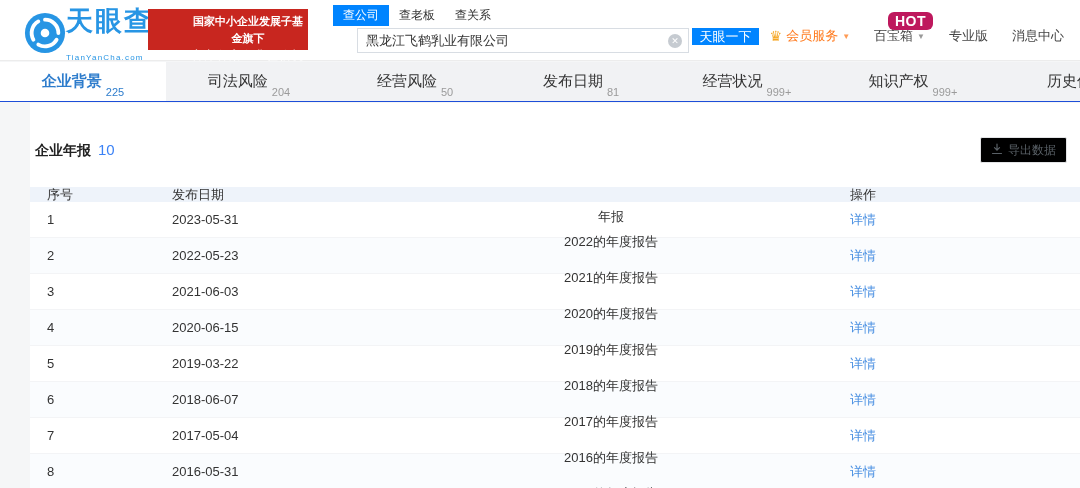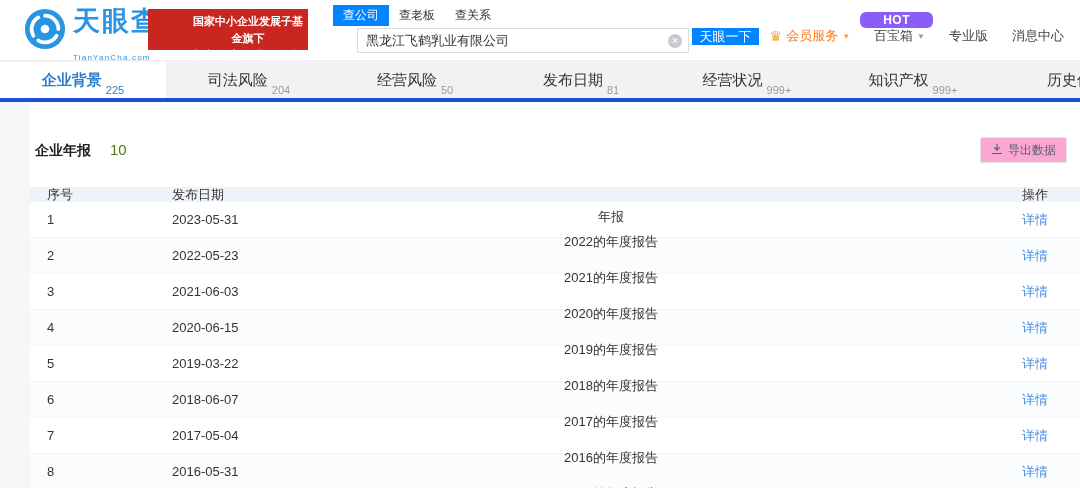--- a/index.html
+++ b/index.html
@@ -5,21 +5,21 @@
   * { box-sizing: border-box; margin: 0; padding: 0; }
   html,body { width:1080px; height:488px; overflow:hidden; }
   body {
     position:relative;
     background:#f5f6f7;
     font-family:"Liberation Sans", sans-serif;
     color:#333;
   }
   
   .header { position:absolute; top:0; left:0; width:1080px; height:61px; background:#fff; border-bottom:1px solid #ececec; }
-  .logo { position:absolute; left:24px; top:8px; display:flex; align-items:flex-start; gap:7px; }
+  .logo { position:absolute; left:24px; top:8px; display:flex; align-items:center; }
   .logo-text-wrap { display:flex; flex-direction:column; line-height:1; }
   .logo-name { font-size:27px; font-weight:bold; color:#2795e4; letter-spacing:2px; }
   .logo-domain { font-size:8px; color:#2795e4; letter-spacing:1.2px; margin-top:19px; }
   .cert-badge { position:absolute; left:148px; top:9px; width:160px; height:41px; background:#c8261f; color:#fff;
     font-size:11px; font-weight:bold; text-align:center; padding-top:4px; line-height:17px;padding-left:40px; }
   .cert-line2 { letter-spacing:1.5px; }
   
   .search { position:absolute; left:333px; top:5px; }
   .search-tabs { display:flex; font-size:12px; }
   .search-tab { padding:2px 10px; color:#333; cursor:pointer; }
@@ -32,46 +32,46 @@
     font-size:9px; line-height:14px; text-align:center; cursor:pointer; }
   .search-btn { width:67px; height:17px; margin-left:3px; background:#0084ff; color:#fff; border:none; font-size:13px; cursor:pointer;
     font-family:"Liberation Sans", sans-serif; }
   
   .right-nav { position:absolute; right:16px; top:27px; display:flex; align-items:center; gap:24px; font-size:13px; color:#454545; }
   .nav-item { display:flex; align-items:center; gap:4px; cursor:pointer; position:relative; white-space:nowrap; }
   .vip { color:#ff7a1e; }
   .crown { color:#f5a623; font-size:14px; }
   .caret { font-size:8px; color:#999; }
   .vip .caret { color:#ff9b55; }
-  .hot-badge { position:absolute; top:-15px; right:-8px; background:#8b5cf6; color:#fff; font-size:12px; font-weight:bold;
-    padding:1px 23px; border-radius:6px; letter-spacing:.5px; }
+  .hot-badge { position:absolute; top:-15px; right:-8px; background:#be185d; color:#fff; font-size:14px; font-weight:bold;
+    padding:1px 7px; border-radius:6px; letter-spacing:.5px; }
   
   .tabbar { position:absolute; top:62px; left:0; width:1080px; height:40px; background:#f1f2f4; display:flex;
-    border-bottom:4px solid #1d4ed8; overflow:hidden; }
+    border-bottom:1px solid #1d4ed8; overflow:hidden; }
   .tab { width:166px; flex:0 0 166px; display:flex; align-items:center; justify-content:center; gap:4px; font-size:15px; color:#333; cursor:pointer; }
   .tab .count { font-size:11px; color:#9b9b9b; margin-top:20px; }
   .tab.active { background:#fff; color:#2d7ccc; font-weight:bold; }
   .tab.active .count { color:#2d7ccc; font-weight:normal; }
   
   .card { position:absolute; top:103px; left:30px; width:1050px; height:385px; background:#fff; }
   .card-head { display:flex; justify-content:space-between; align-items:center; margin:34px 13px 0 5px; }
   .sec-title { font-size:14px; font-weight:bold; color:#222; }
-  .sec-count { color:#4d7c0f; margin-left:19px; font-size:15px; }
-  .export-btn { display:flex; align-items:center; gap:5px; height:26px; padding:0 10px; background:#f9a8d4;
+  .sec-count { color:#3b82f6; margin-left:7px; font-size:15px; }
+  .export-btn { display:flex; align-items:center; gap:5px; height:26px; padding:0 10px; background:#000000;
     border:1px solid #e3e4e6; border-radius:2px; color:#596066; font-size:12px; cursor:pointer;
     font-family:"Liberation Sans", sans-serif; }
   
   .tbl { margin-top:24px; width:100%; }
   .thead { display:flex; align-items:center; height:15px; background:#eef3fa; font-size:13px; color:#333; }
   .trow { display:flex; align-items:center; height:36px; font-size:13px; color:#333; border-bottom:1px solid #f3f4f6; }
   .trow:nth-child(even) { background:#fafcfe; }
   .c1 { width:142px; flex:0 0 142px; padding-left:17px; }
   .c2 { width:200px; flex:0 0 200px; }
   .c3 { flex:1 1 auto; text-align:center;margin-top:44px; }
-  .c4 { width:230px; flex:0 0 230px; text-align:right; padding-right:32px; }
+  .c4 { width:230px; flex:0 0 230px; padding-right:32px; }
   .detail-link { color:#4a90e2; cursor:pointer; }
 </style>
 </head>
 <body>
 
 <div class="header">
 
   <div class="logo">
     <span>
       <svg width="42" height="42" viewBox="0 0 44 44">

